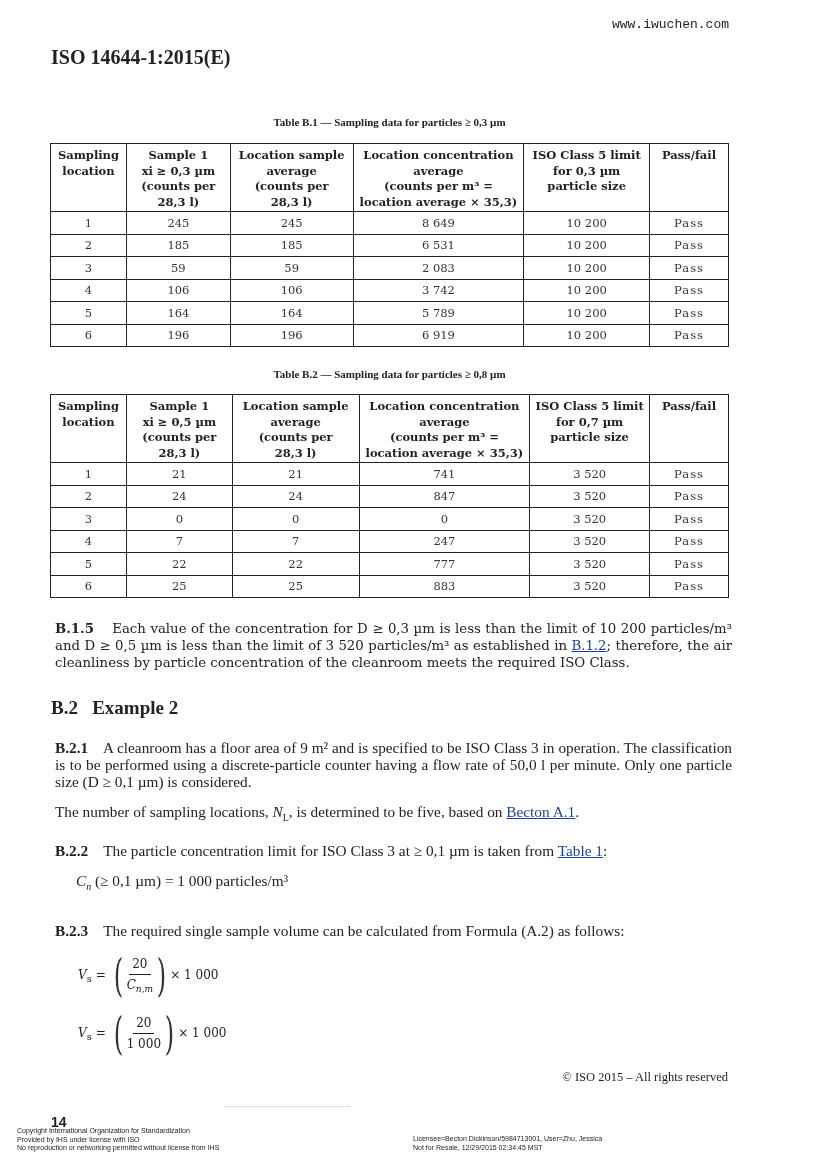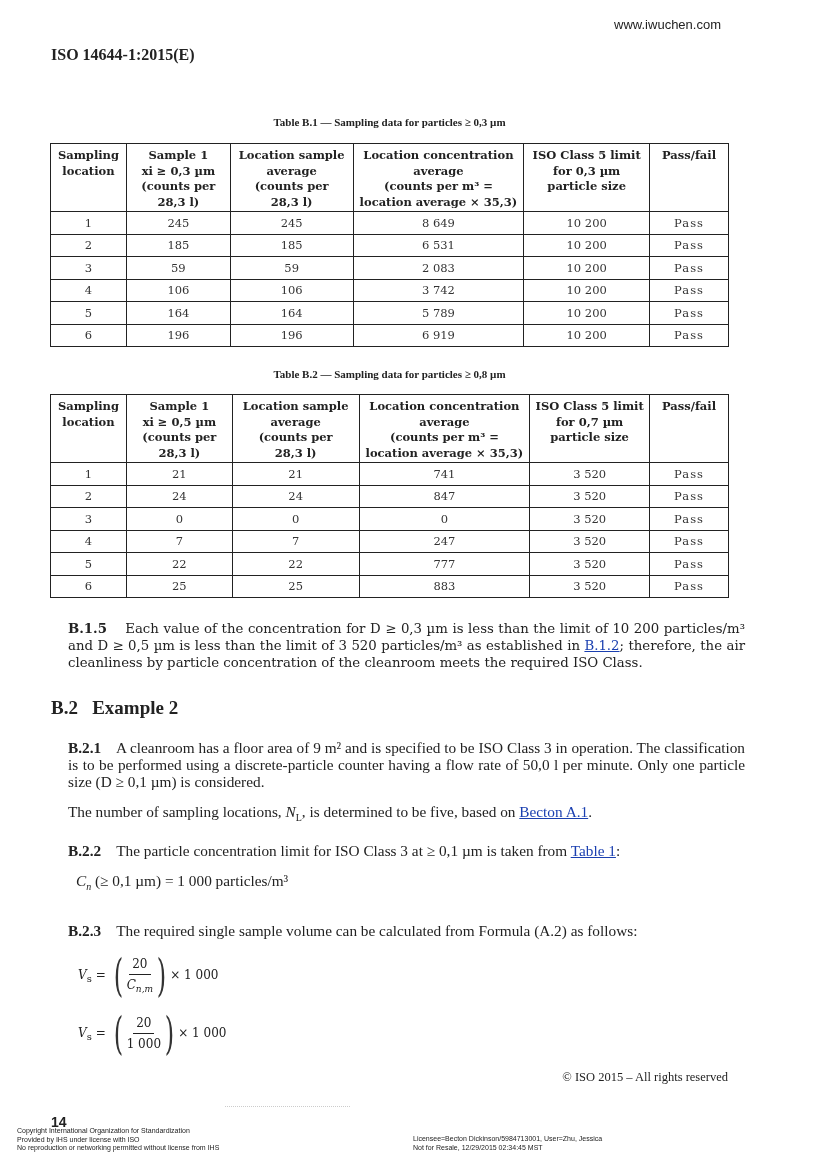--- a/index.html
+++ b/index.html
@@ -1,29 +1,29 @@
 <!DOCTYPE html>
 <html><head>
 <meta charset="utf-8">
 <style>
   html, body { margin:0; padding:0; }
   body {
     width:827px; height:1169px; position:relative; background:#ffffff;
     font-family:"DejaVu Serif", serif; color:#222; overflow:hidden;
   }
   .abs { position:absolute; }
-  .site { right:106px; top:17px; font-family:Liberation Sans, sans-serif; font-size:13px; color:#222; }
-  .doc-id { left:51px; top:46px; font-family:"Liberation Serif", serif; font-weight:bold; font-size:16px; }
+  .site { right:98px; top:17px; font-family:Liberation Mono, monospace; font-size:13px; color:#222; }
+  .doc-id { left:51px; top:46px; font-family:"Liberation Serif", serif; font-weight:bold; font-size:20px; }
   .tcap { left:0; width:779px; text-align:center; font-family:"Liberation Serif", serif; font-weight:bold; font-size:11px; }
   table.dt { position:absolute; left:50px; border-collapse:collapse; font-family:"DejaVu Serif", serif; font-size:11.5px; }
   table.dt th, table.dt td { border:1px solid #222; text-align:center; padding:0; }
   table.dt th { font-weight:bold; vertical-align:top; line-height:15.5px; padding-top:4px; height:63px; }
   table.dt td { height:21.5px; color:#333; }
   table.dt td.pf { letter-spacing:1px; }
-  .para { left:68px; width:677px; font-family:"DejaVu Serif", serif; font-size:13.3px; line-height:17px; text-align:justify; }
+  .para { left:55px; width:677px; font-family:"DejaVu Serif", serif; font-size:13.3px; line-height:17px; text-align:justify; }
   .para.nar { font-family:"Liberation Serif", serif; font-size:15.3px; }
   .para b { font-weight:bold; }
   a.lnk { color:#1a3fb0; text-decoration:underline; }
   .h2 { left:51px; top:697px; font-family:"Liberation Serif", serif; font-weight:bold; font-size:19px; }
   .formula { font-family:"DejaVu Serif", serif; font-size:12px; color:#222; }
   .frac { display:inline-flex; flex-direction:column; align-items:center; vertical-align:middle; }
   .frac .num { padding:0 3px 3px; border-bottom:1px solid #222; }
   .frac .den { padding-top:3px; }
   .paren { font-size:44px; font-weight:100; vertical-align:middle; color:#333; transform:scaleX(0.55); display:inline-block; }
   .footer-small { font-family:"Liberation Sans", sans-serif; font-size:7px; line-height:8.5px; color:#222; }

